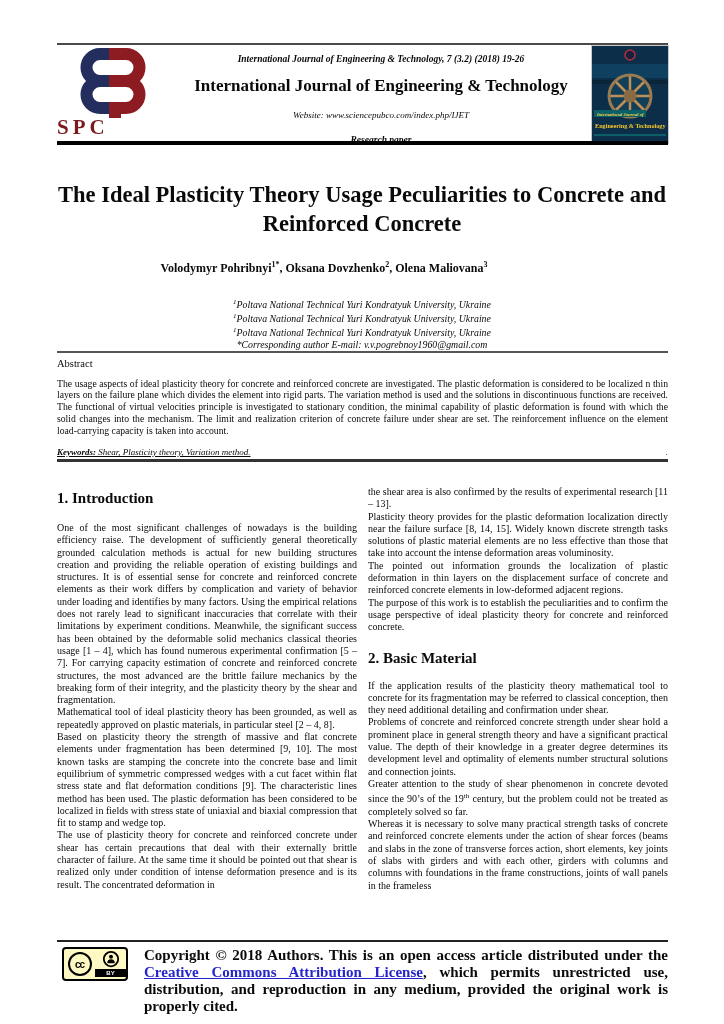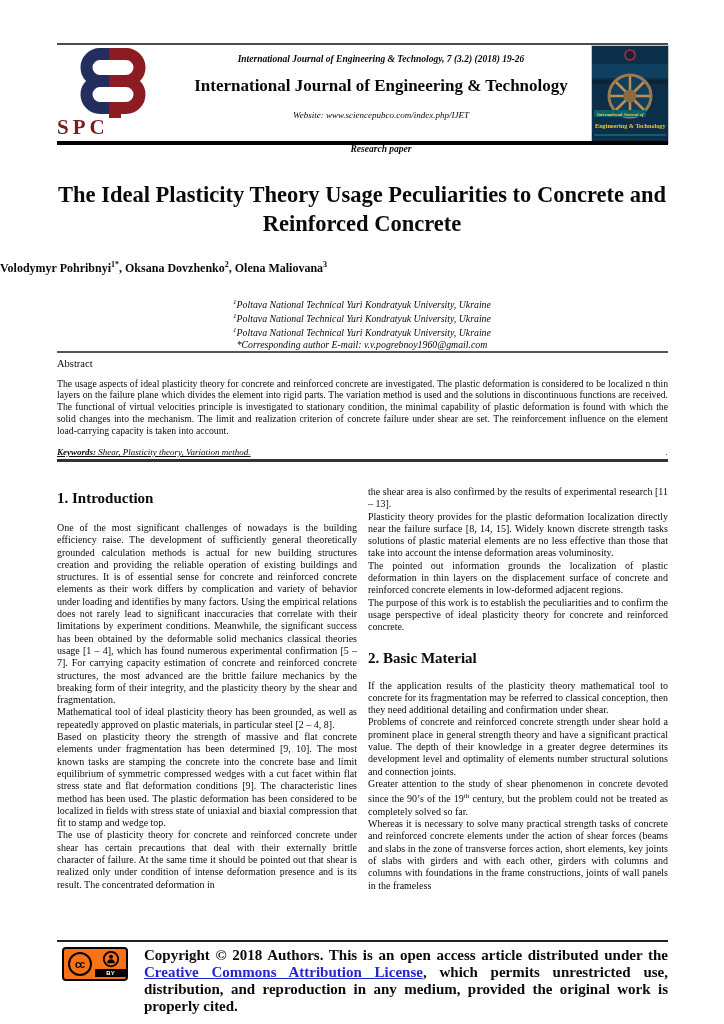--- a/index.html
+++ b/index.html
@@ -8,28 +8,28 @@
 
   
   .hdr-rule-top{position:absolute;left:57px;top:43px;width:611px;height:2px;background:#4a4a4a;}
   .logo{position:absolute;left:57px;top:46px;width:112px;text-align:left;}
   .logo svg{display:block;margin:0 auto;}
   .logo-text{font-size:21px;font-weight:bold;letter-spacing:4px;color:#7a1b20;line-height:22px;margin-top:-2px;}
   .hdr-center{position:absolute;left:175px;top:54px;width:412px;text-align:center;}
   .citation{font-size:9.5px;font-weight:bold;font-style:italic;}
   .journal-title{font-size:17px;font-weight:bold;margin-top:12px;}
   .website{font-size:9px;font-style:italic;margin-top:14px;}
-  .paper-type{font-size:9.5px;font-weight:bold;font-style:italic;margin-top:24px;}
+  .paper-type{font-size:9.5px;font-weight:bold;font-style:italic;margin-top:15px;}
   .cover{position:absolute;left:592px;top:46px;width:76px;height:97px;box-shadow:0 0 0 1px #c9c9c9;}
   .hdr-rule-bottom{position:absolute;left:57px;top:141px;width:611px;height:4px;background:#000;}
 
   
   .article-title{position:absolute;left:32px;top:180px;width:660px;text-align:center;
                  font-size:22.5px;font-weight:bold;line-height:29px;}
-  .authors{position:absolute;left:0;top:260px;width:648px;text-align:left;font-size:12px;font-weight:bold;}
+  .authors{position:absolute;left:0;top:260px;width:648px;text-align:center;font-size:12px;font-weight:bold;}
   .authors sup{font-size:8px;}
   .affils{position:absolute;left:0;top:297px;width:724px;text-align:center;
           font-size:9.8px;font-style:italic;line-height:11.6px;}
   .affils sup{font-size:7px;}
 
   
   .abstract{position:absolute;left:57px;top:351px;width:611px;}
   .abs-rule-top{height:1.5px;background:#555;}
   .abs-heading{font-size:10.5px;font-weight:normal;margin-top:5px;}
   .abs-text{margin-top:9px;font-size:9.7px;line-height:11.9px;text-align:justify;}
@@ -44,21 +44,21 @@
   .col{width:300px;}
   .sec-heading{font-size:15px;font-weight:bold;}
   .sec-heading.first{margin:4px 0 15px 0;}
   .sec-heading.later{margin:16px 0 13px 0;}
   .body-p{font-size:10px;line-height:12.3px;text-align:justify;margin:0;}
   .body-p sup{font-size:7px;}
 
   
   .footer-rule{position:absolute;left:57px;top:940px;width:611px;height:1.5px;background:#222;}
   .footer{position:absolute;left:62px;top:947px;width:606px;display:flex;gap:16px;}
-  .cc-badge{width:62px;height:30px;border:2px solid #000;border-radius:4px;background:#f97316;
+  .cc-badge{width:62px;height:30px;border:2px solid #000;border-radius:4px;background:#fef9c3;
             display:flex;flex-shrink:0;overflow:hidden;}
   .cc-cell{flex:1;display:flex;flex-direction:column;align-items:center;justify-content:center;}
   .cc-circle{width:20px;height:20px;border:2.5px solid #000;border-radius:50%;
              display:flex;align-items:center;justify-content:center;
              font-family:"Liberation Sans",sans-serif;font-weight:bold;font-size:10px;letter-spacing:-1px;}
   .cc-by-bar{width:100%;background:#000;color:#fff;text-align:center;
              font-family:"Liberation Sans",sans-serif;font-size:6px;font-weight:bold;line-height:8px;}
   .footer-text{flex:1;font-size:15px;font-weight:bold;line-height:17px;text-align:justify;}
   .cc-link{color:#2525cc;text-decoration:underline;cursor:pointer;}
 </style>

